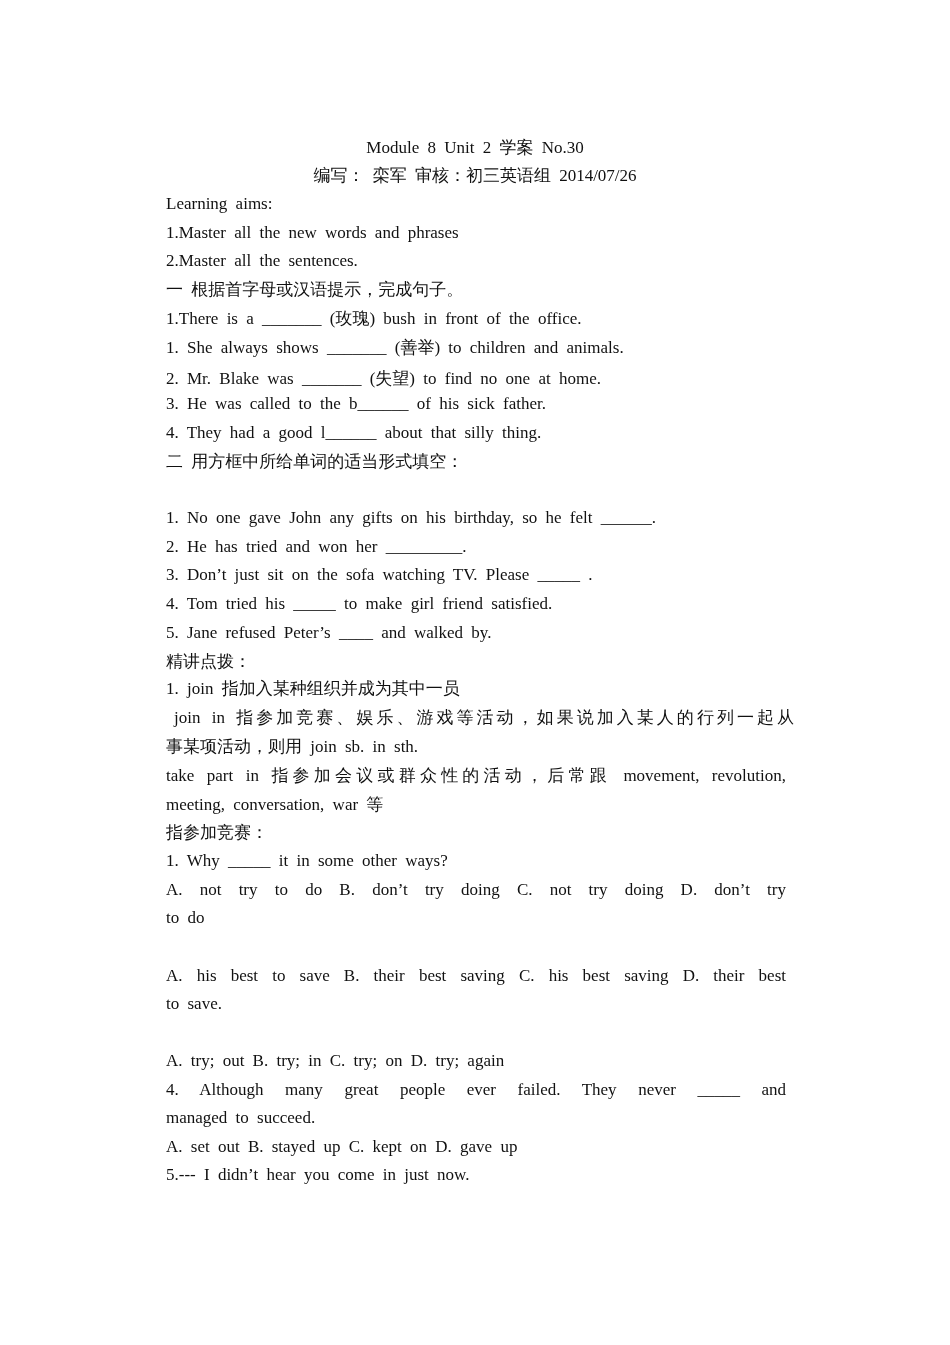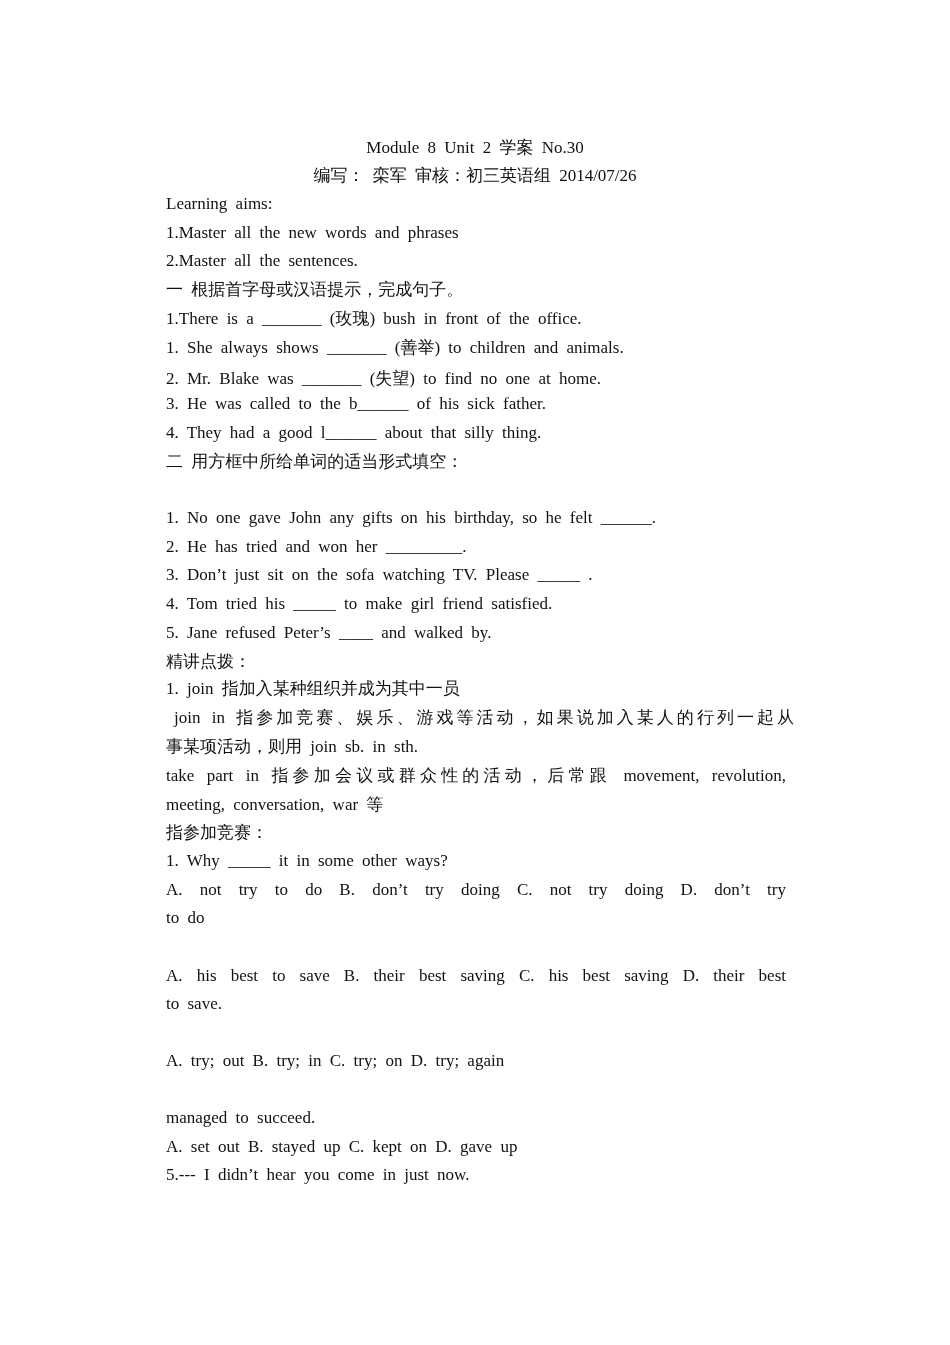--- a/index.html
+++ b/index.html
@@ -77,17 +77,18 @@
   <div class="line" style="top:794px;">meeting,  conversation,  war 等</div>
   <div class="line justify" style="top:765px;">take  part  in    指参加会议或群众性的活动，后常跟 movement,  revolution,</div>
 
   <div class="line" style="top:822px;">指参加竞赛：</div>
   <div class="line" style="top:850px;">1. Why  _____  it  in  some  other  ways?</div>
   <div class="line justify" style="top:879px;">A. not  try  to  do     B.   don’t  try  doing    C.  not  try  doing    D.  don’t  try</div>
   <div class="line" style="top:907px;">to  do</div>
   <div class="line justify" style="top:965px;">A. his  best  to  save  B.  their  best  saving  C.  his  best  saving    D.  their  best</div>
   <div class="line" style="top:993px;">to  save.</div>
   <div class="line" style="top:1050px;">A. try;  out  B.  try;  in  C.  try;  on  D.  try;  again</div>
+  <div class="line justify" style="top:1079px;">4. Although  many  great  people  ever  failed.  They  never  _____  and</div>
   <div class="line" style="top:1107px;">managed  to  succeed.</div>
   <div class="line" style="top:1136px;">A. set  out    B.  stayed  up    C.  kept  on  D.  gave  up</div>
   <div class="line" style="top:1164px;">5.---  I  didn’t  hear  you  come  in  just  now.</div>
 
 </div>
 
 </body></html>

